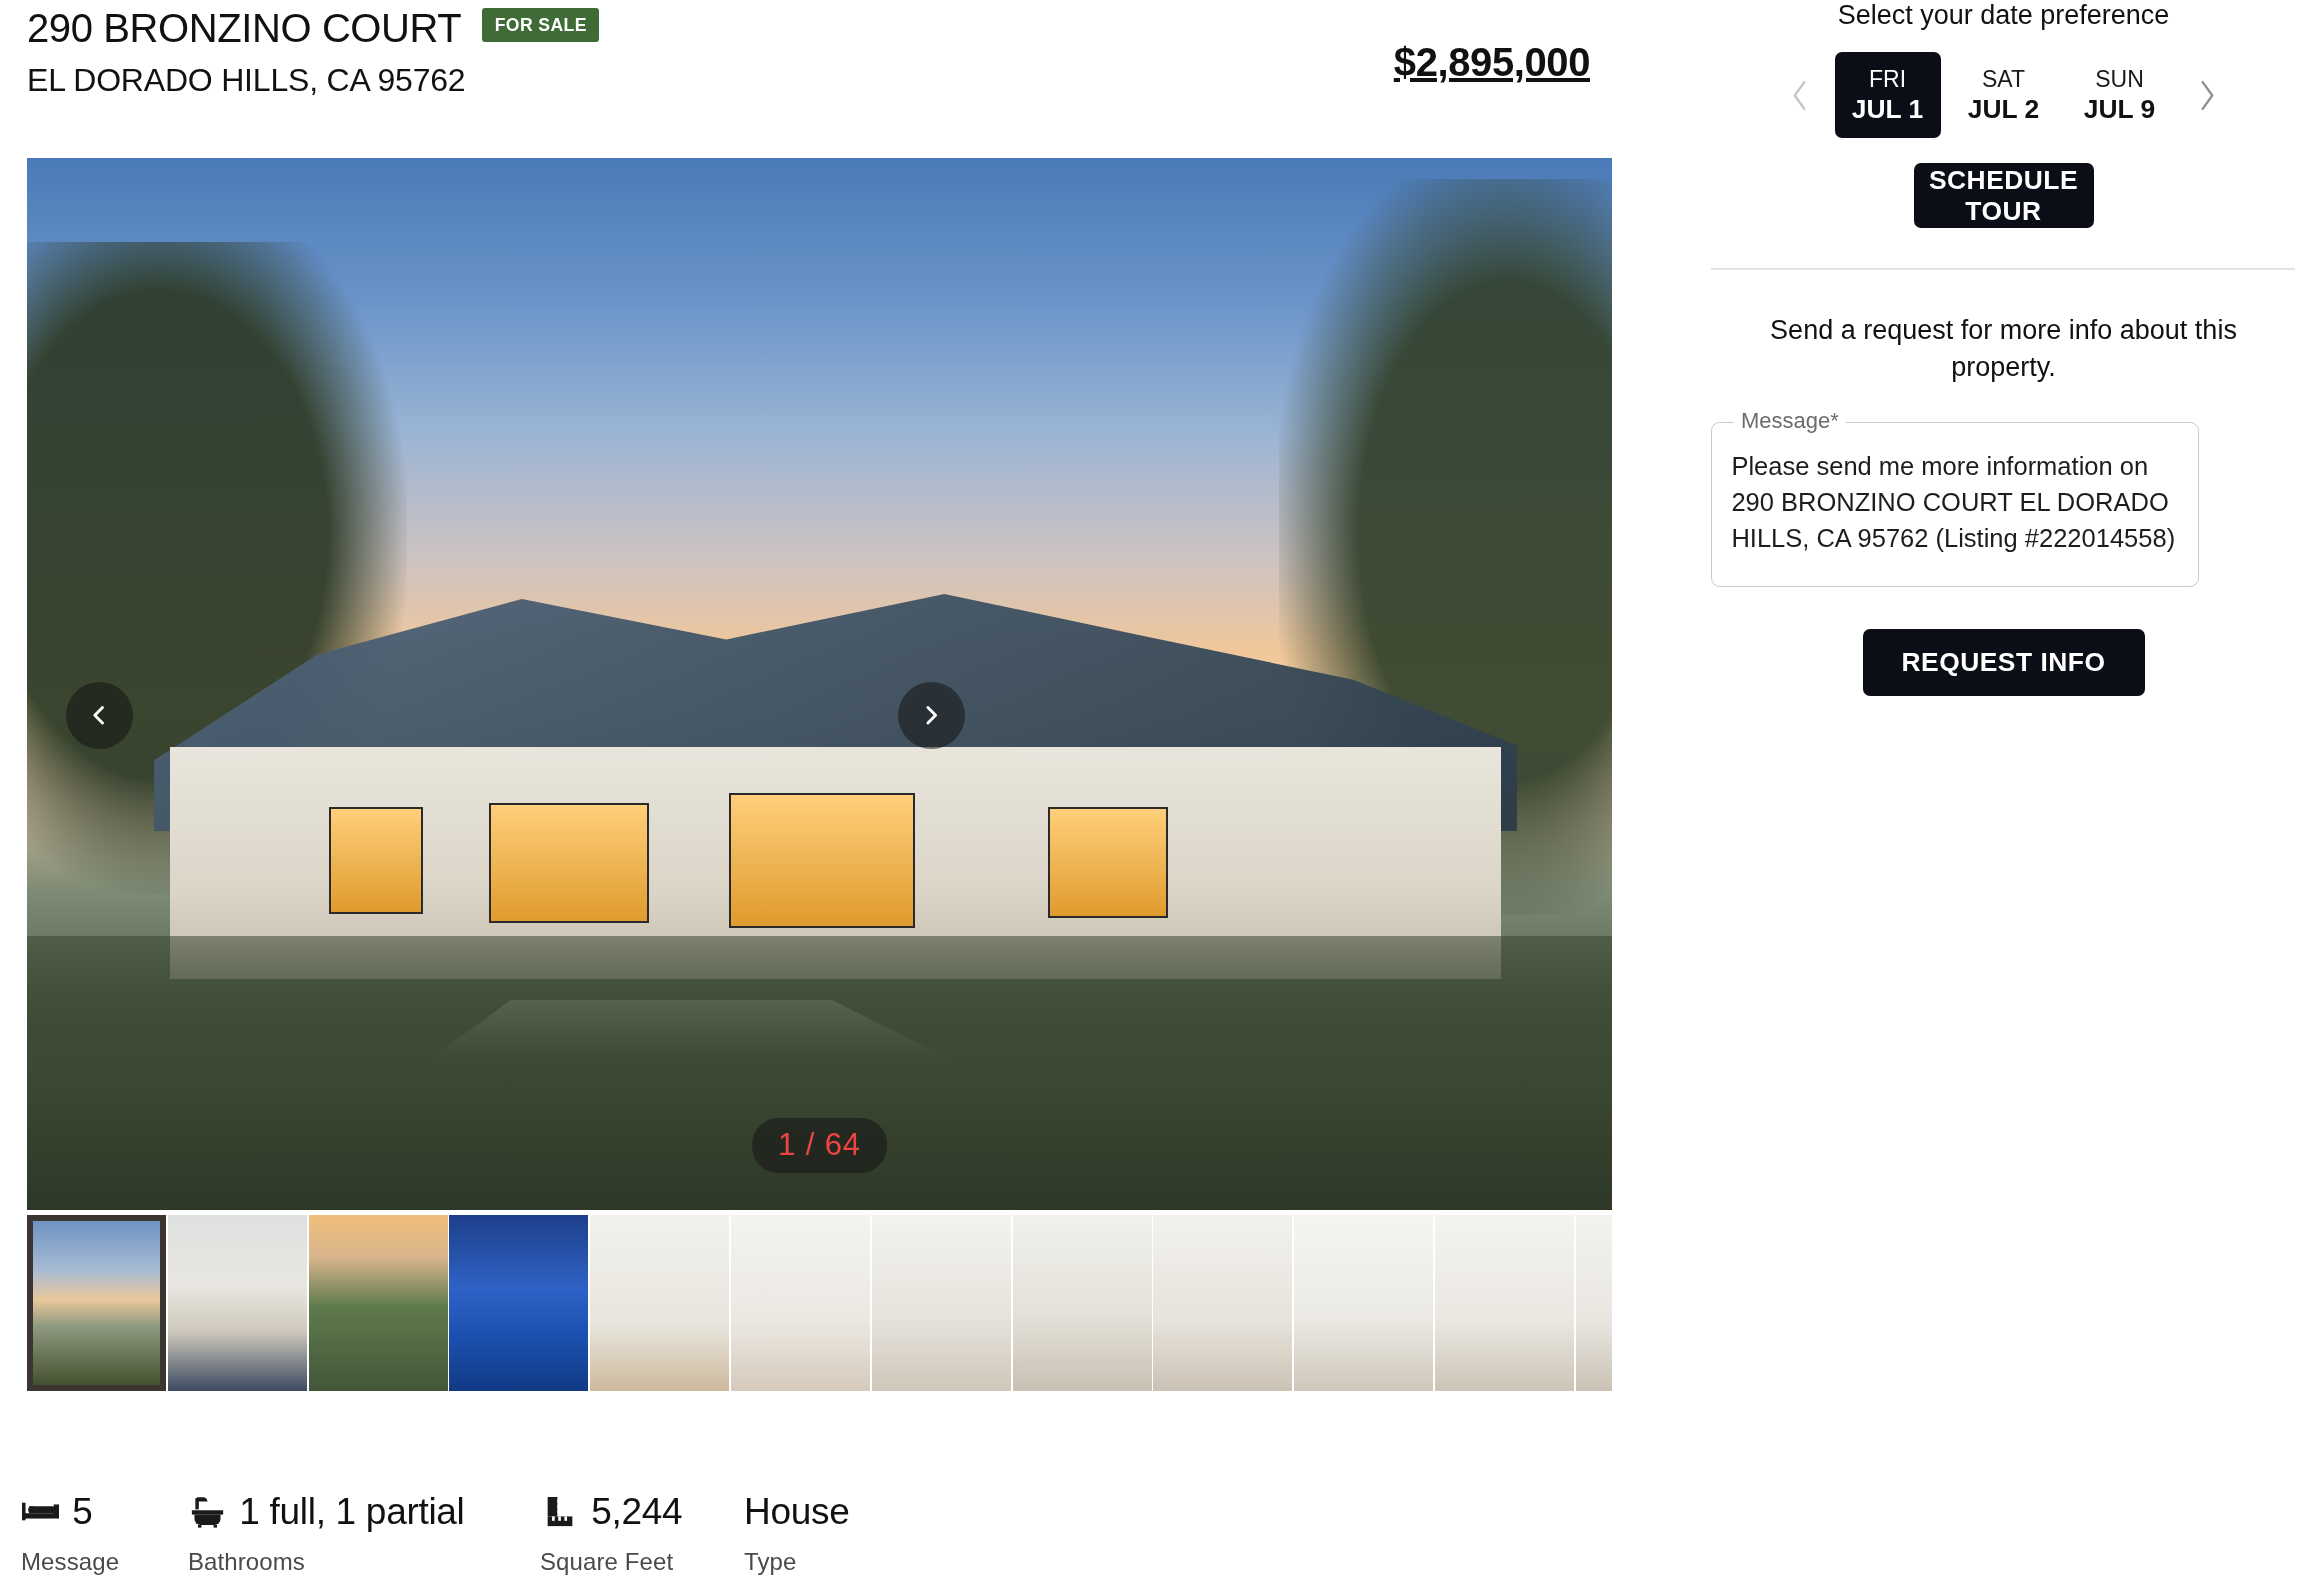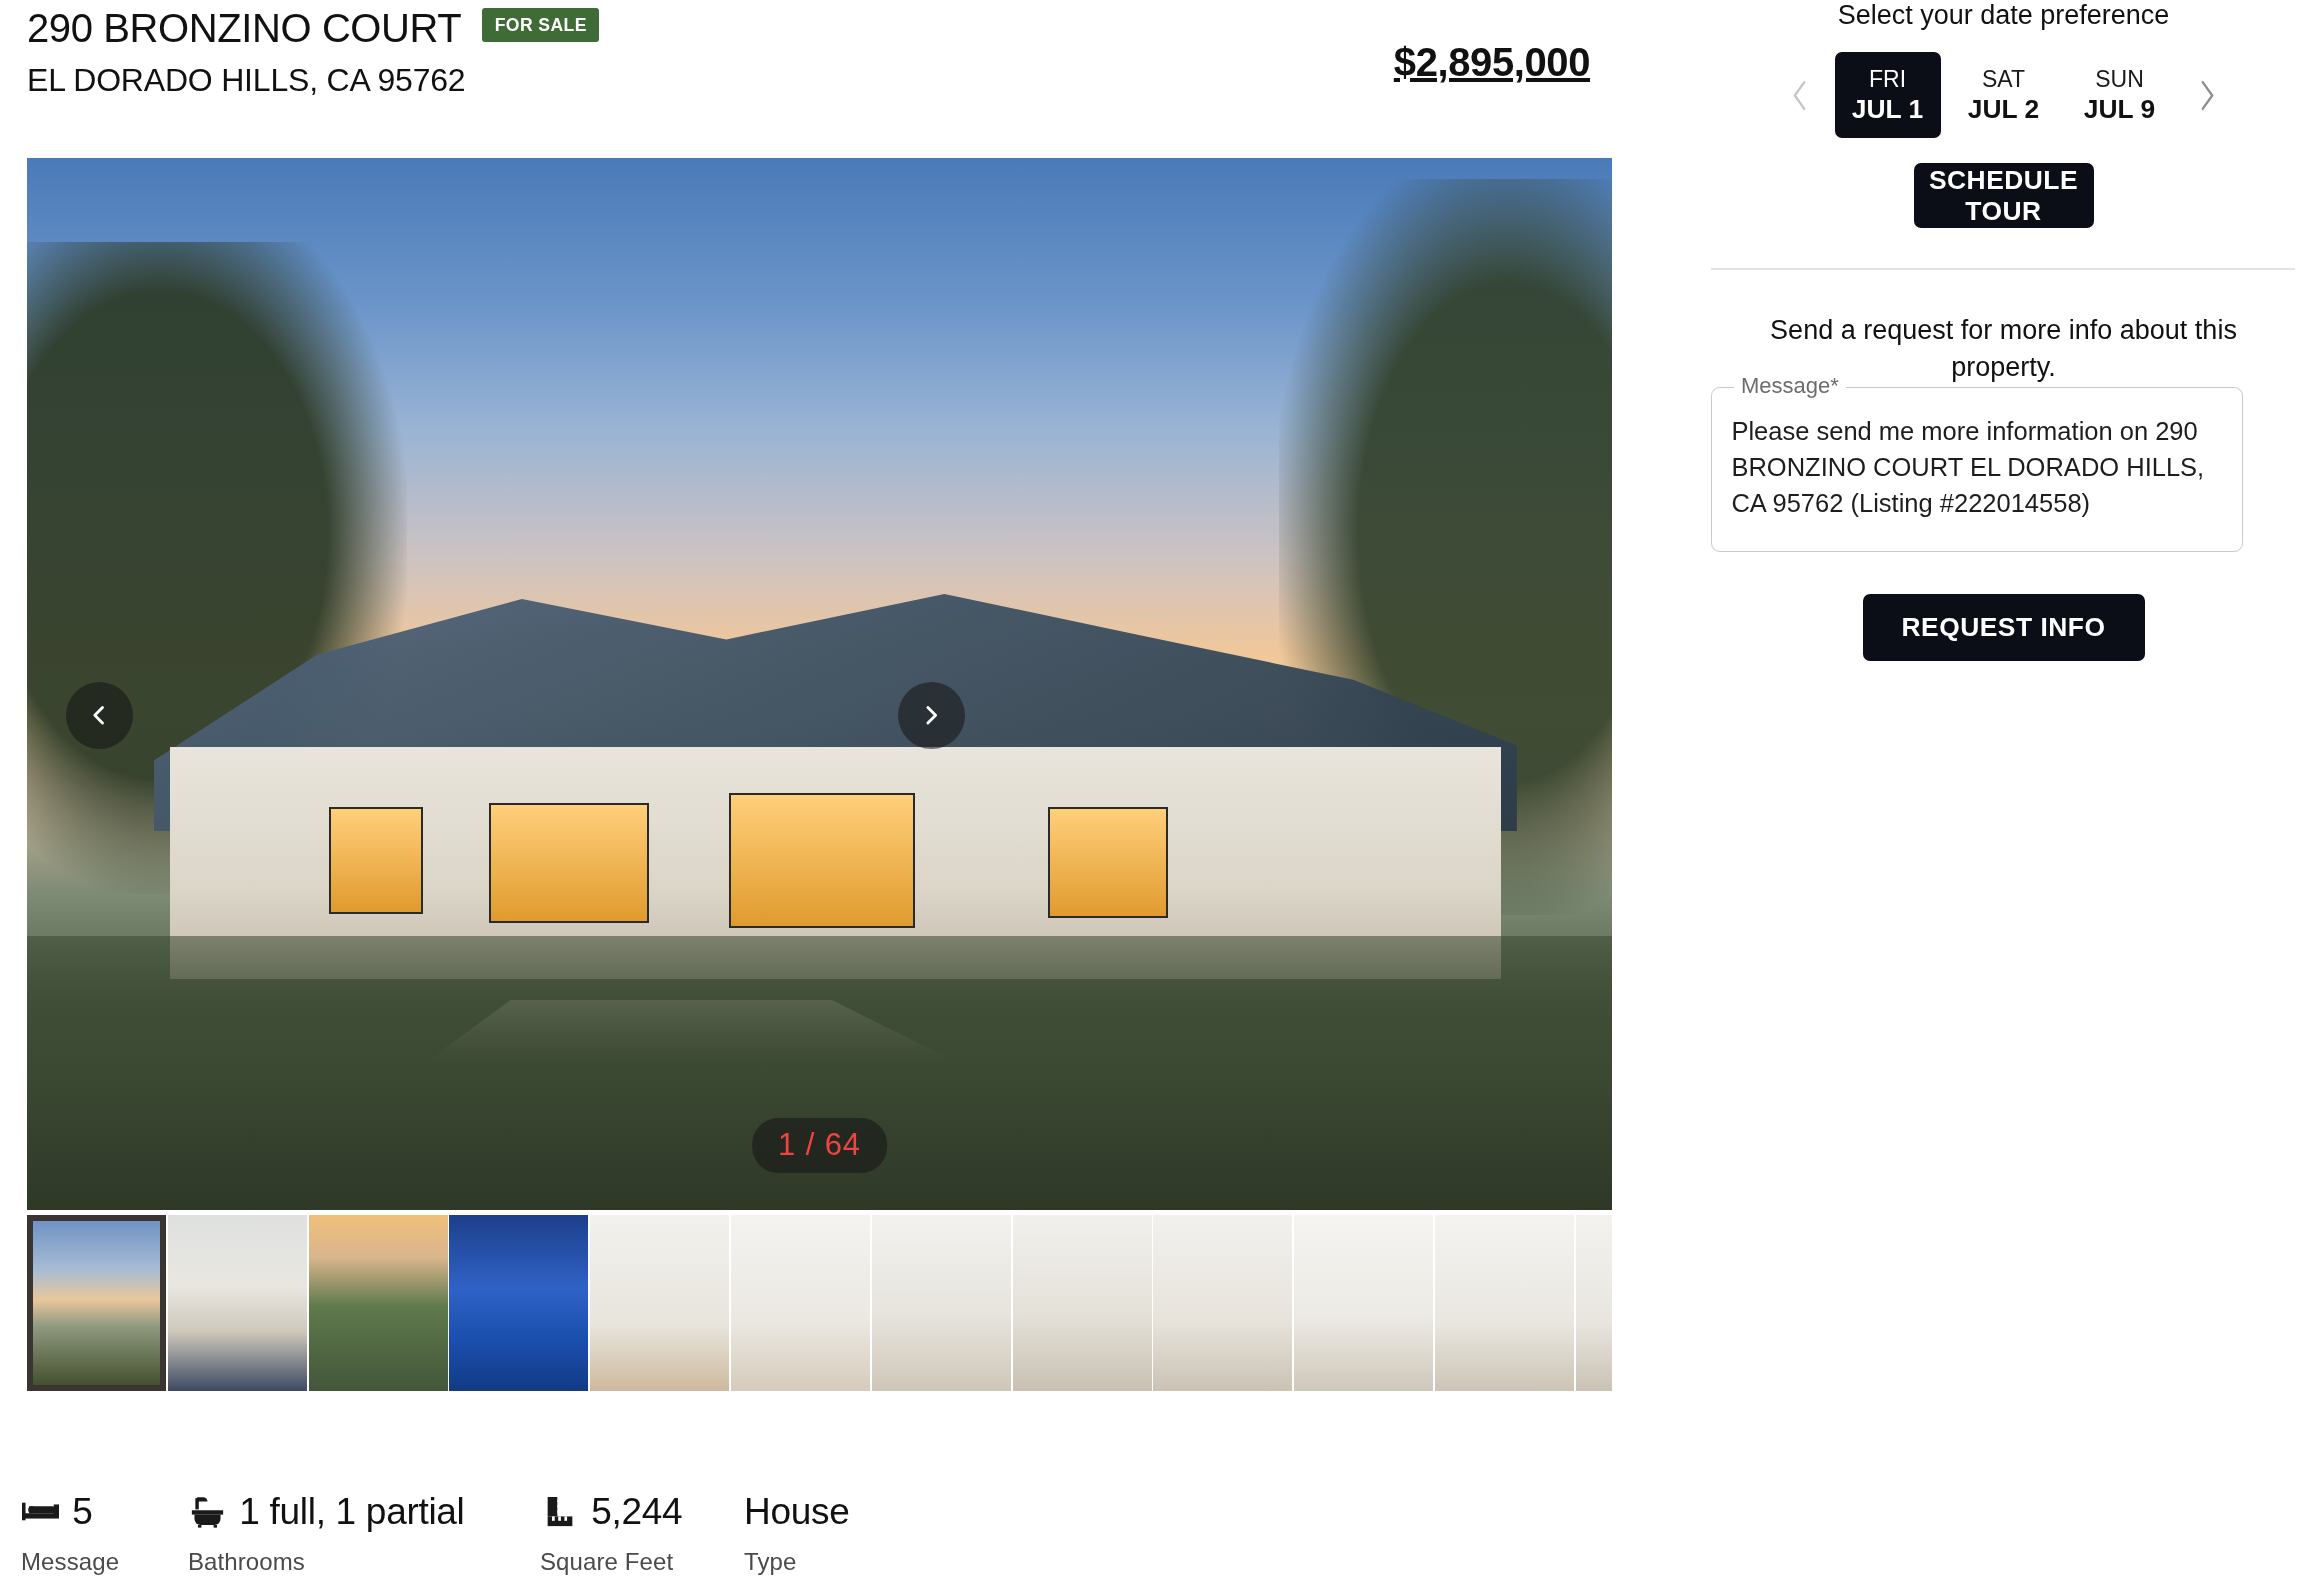--- a/index.html
+++ b/index.html
@@ -182,21 +182,21 @@
     font-size: 26.4px; font-weight: 700; letter-spacing: 0.5px;
   }
   .btn-schedule { margin-top: 25px; width: 180px; height: 65px; }
   .divider { height: 1.8px; background: #e3e3e3; margin: 40px 0 0; width: 584px; }
 
   .request-text {
     text-align: center; font-size: 27px; color: #111111;
     line-height: 1.38; margin-top: 42px; padding: 0 12.3px;
   }
 
-  .field-wrap { position: relative; width: 532px; }
+  .field-wrap { position: relative; margin-top: 35px; width: 488px; }
   .field-legend {
     position: absolute; left: 23px; top: -14px; background: #ffffff;
     padding: 0 7px; font-size: 22px; color: #6c6c6c; z-index: 2;
   }
   .field-box {
     width: 100%; height: 165px; border: 1.8px solid #c9c9c9; border-radius: 8.8px;
     padding: 25px 21px 0 19.4px; font-family: "Liberation Sans", sans-serif;
     font-size: 25.5px; line-height: 1.42; color: #1d1d1d;
     resize: none; outline: none; background: #ffffff;
   }

